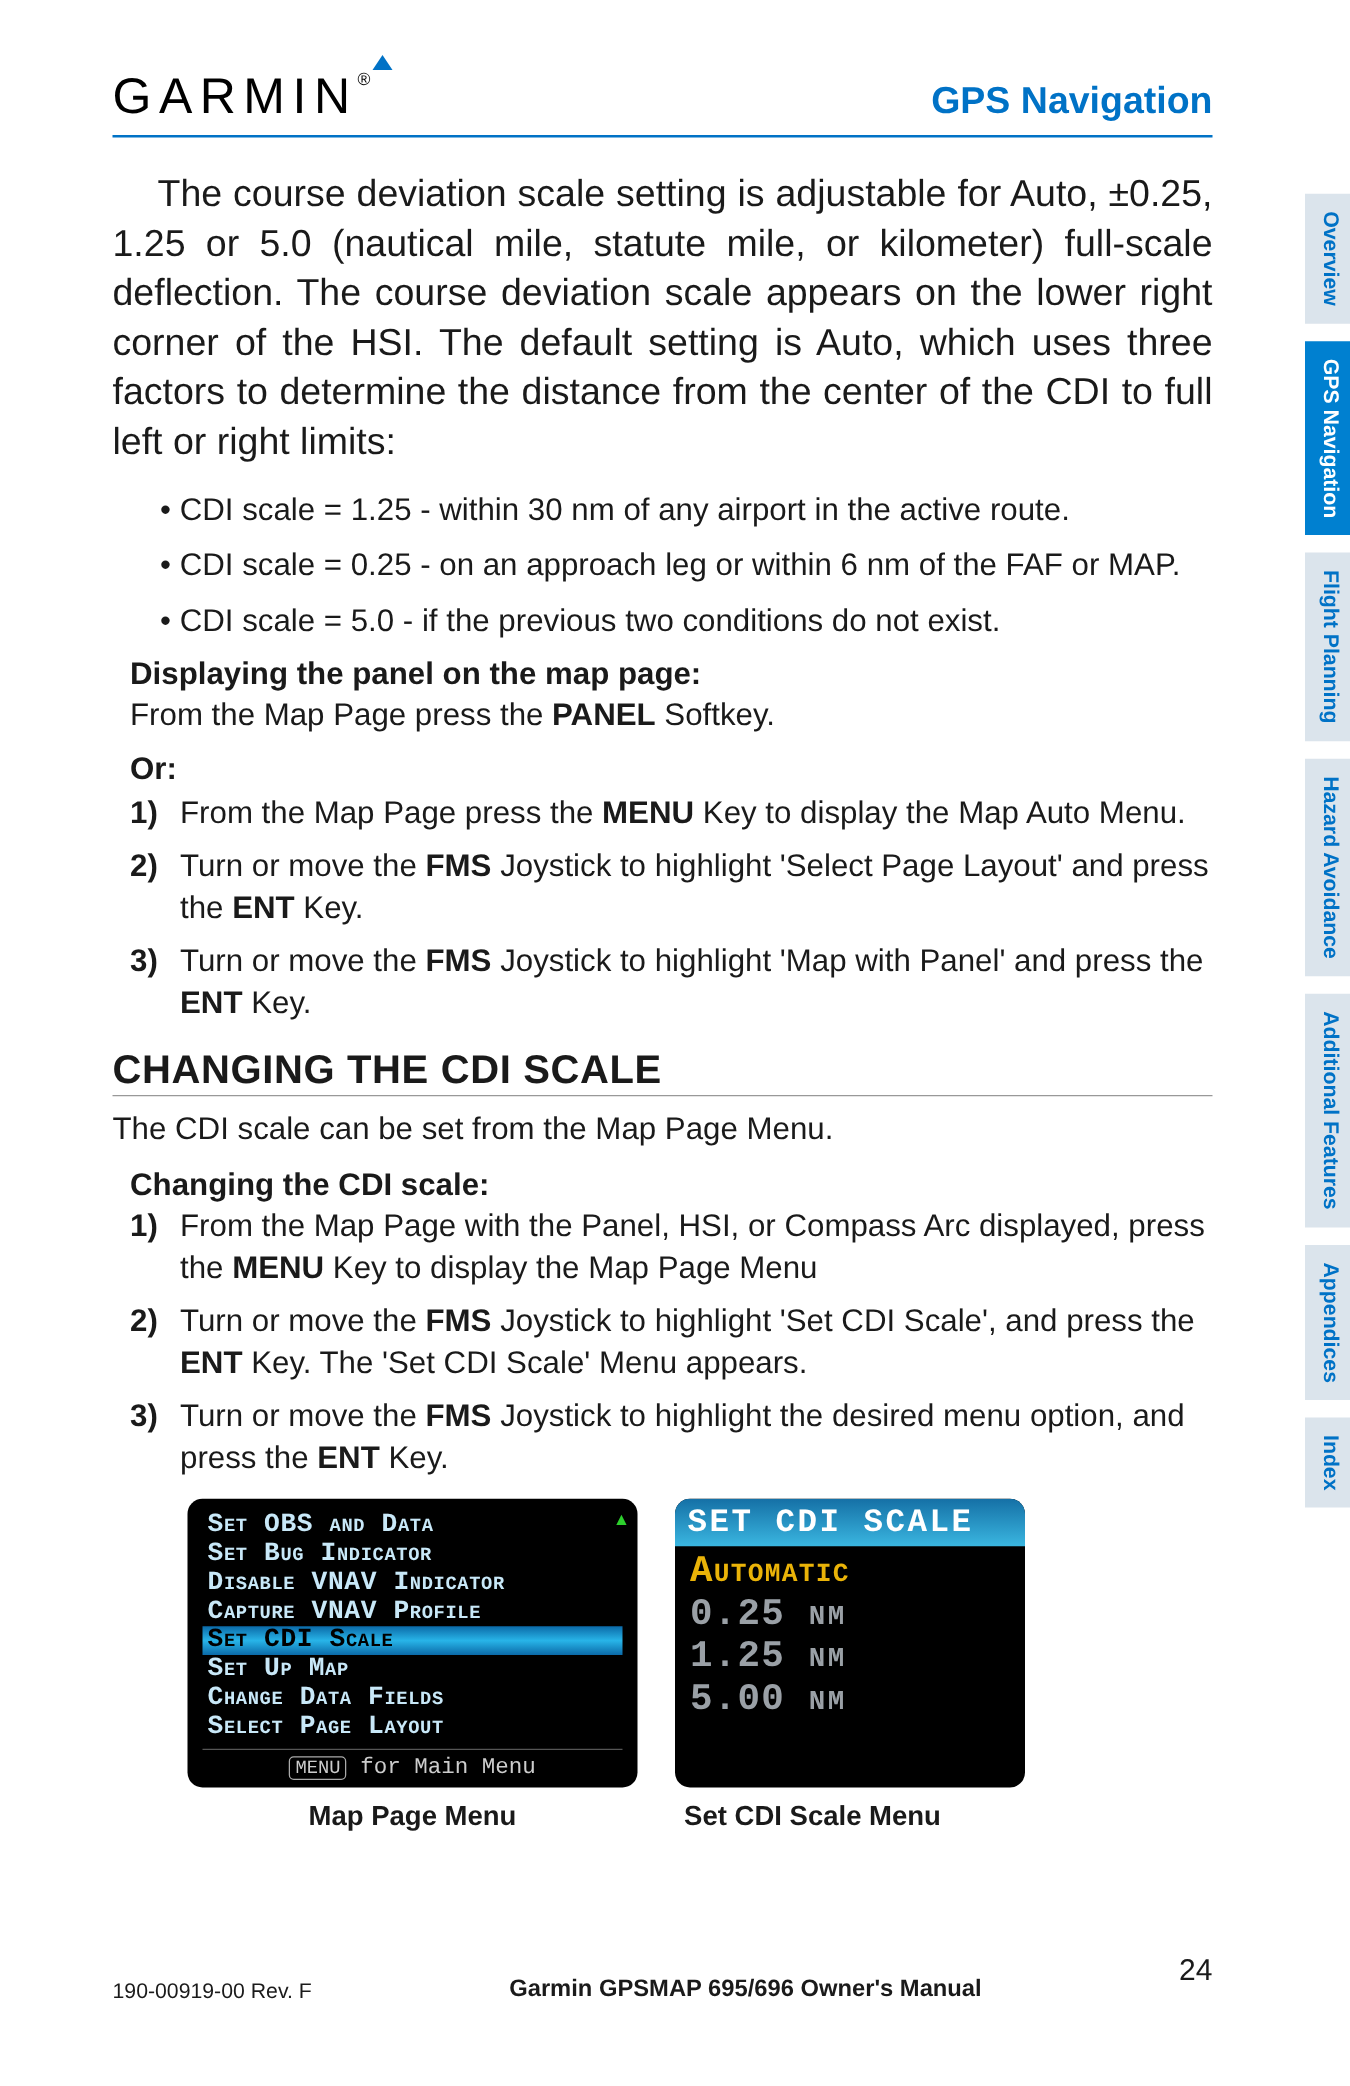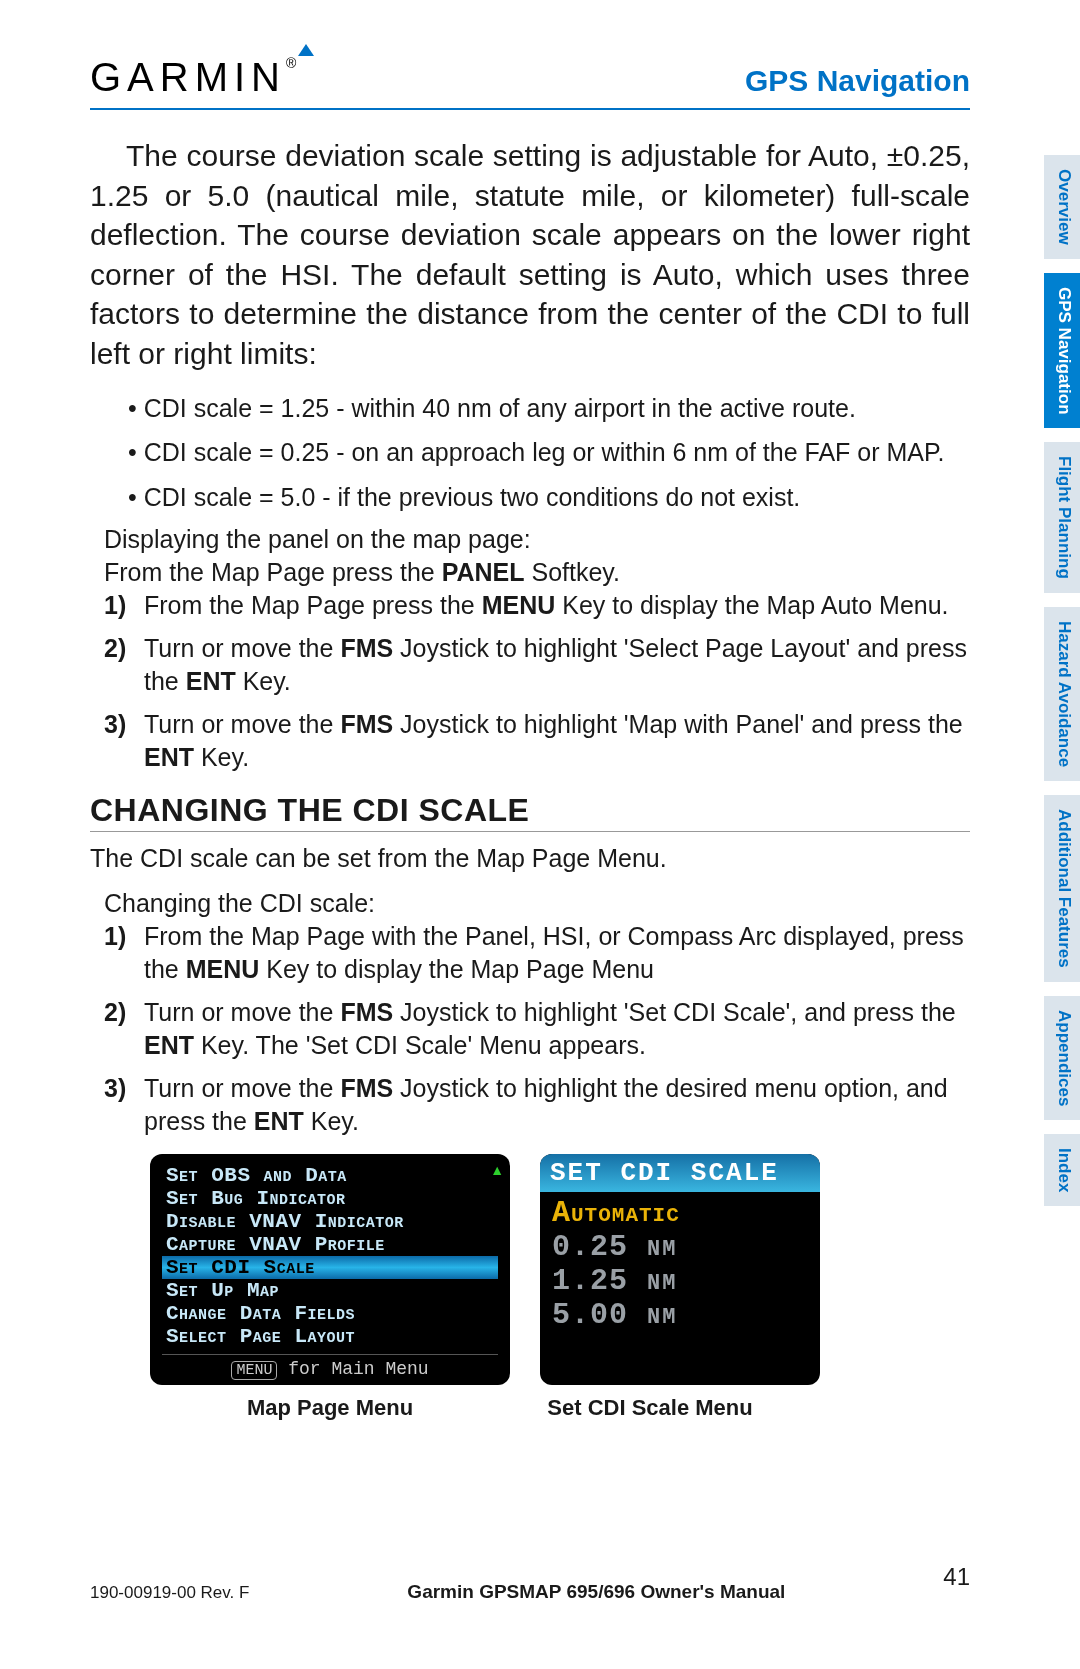--- a/index.html
+++ b/index.html
@@ -62,21 +62,21 @@
     list-style: none;
     font-size: 25px;
     line-height: 1.3;
     padding-left: 58px;
     text-indent: -20px;
     margin-bottom: 12px;
   }
   .bullets li::before { content: "•  "; }
   .sub-head {
     font-size: 25px;
-    font-weight: 400;
+    font-weight: 700;
     margin: 2px 0 2px 14px;
   }
   .inline-para {
     font-size: 25px;
     margin-left: 14px;
     line-height: 1.32;
   }
   .inline-para b { font-weight: 700; }
   .or { font-size: 25px; font-weight: 700; margin: 12px 0 4px 14px; }
   .steps { counter-reset: step; margin-left: 14px; }
@@ -224,29 +224,30 @@
       <span>GARMIN</span><span class="reg">®</span>
       <span class="tri"></span>
     </div>
     <div class="section-title">GPS Navigation</div>
   </div>
   <div class="rule"></div>
 
   <p class="body-text">The course deviation scale setting is adjustable for Auto, ±0.25, 1.25 or 5.0 (nautical mile, statute mile, or kilometer) full-scale deflection.  The course deviation scale appears on the lower right corner of the HSI.  The default setting is Auto, which uses three factors to determine the distance from the center of the CDI to full left or right limits:</p>
 
   <ul class="bullets">
-    <li>CDI scale = 1.25 - within 40 nm of any airport in the active route.</li>
+    <li>CDI scale = 1.25 - within 30 nm of any airport in the active route.</li>
     <li>CDI scale = 0.25 - on an approach leg or within 6 nm of the FAF or MAP.</li>
     <li>CDI scale = 5.0 - if the previous two conditions do not exist.</li>
   </ul>
 
   <div class="sub-head">Displaying the panel on the map page:</div>
   <p class="inline-para">
     <span>From the Map Page press the </span><b>PANEL</b><span> Softkey.</span>
   </p>
+  <div class="or">Or:</div>
 
   <div class="steps">
     <div class="step">
       <div class="num">1)</div>
       <div class="txt"><span>From the Map Page press the </span><b>MENU</b><span> Key to display the Map Auto Menu.</span></div>
     </div>
     <div class="step">
       <div class="num">2)</div>
       <div class="txt"><span>Turn or move the </span><b>FMS</b><span> Joystick to highlight 'Select Page Layout' and press the </span><b>ENT</b><span> Key.</span></div>
     </div>
@@ -306,21 +307,21 @@
   </div>
 
   <div class="captions">
     <div class="menu-caption">Map Page Menu</div>
     <div class="menu-caption">Set CDI Scale Menu</div>
   </div>
 
   <div class="footer">
     <span>190-00919-00  Rev. F</span>
     <span class="mid">Garmin GPSMAP 695/696 Owner's Manual</span>
-    <span class="pg">41</span>
+    <span class="pg">24</span>
   </div>
 
 </div>
 
 <div class="side-tabs" id="side-tabs">
     <div class="tab">Overview</div>
     <div class="tab active">GPS Navigation</div>
     <div class="tab">Flight Planning</div>
     <div class="tab">Hazard Avoidance</div>
     <div class="tab">Additional Features</div>

